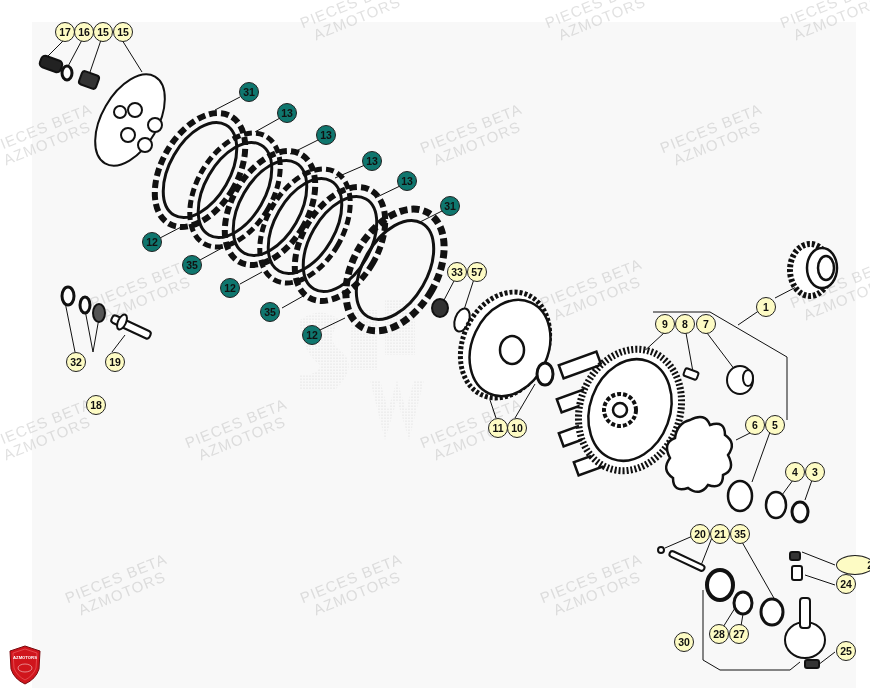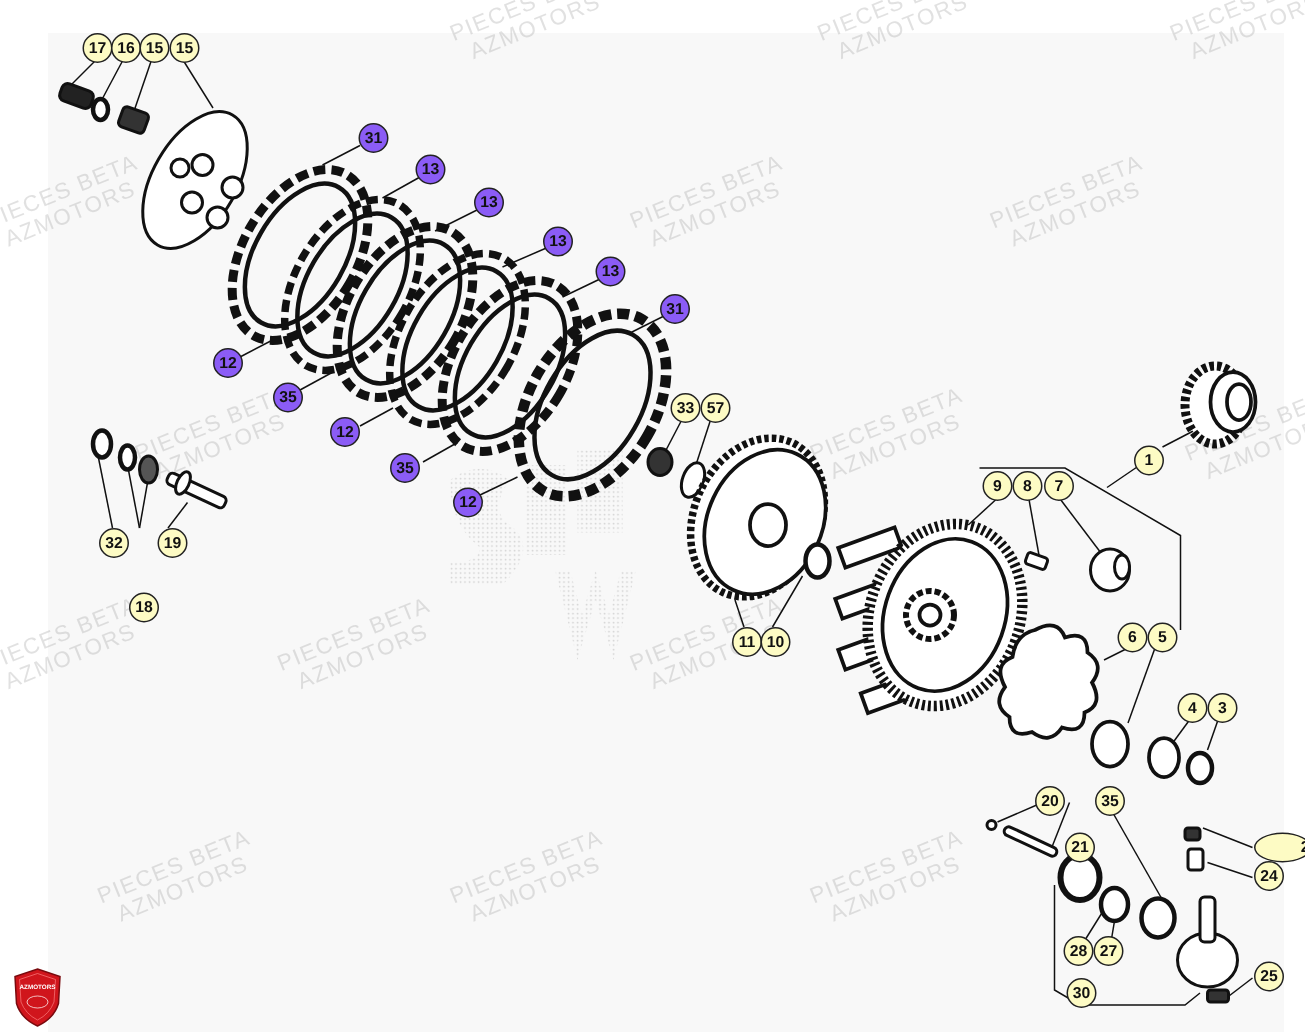--- a/index.html
+++ b/index.html
@@ -4,21 +4,21 @@
 <style>
   html, body { margin:0; padding:0; }
   body { width:870px; height:688px; background:#ffffff; position:relative; overflow:hidden;
          font-family:"Liberation Sans", sans-serif; }
   .panel { position:absolute; left:32px; top:22px; width:824px; height:666px; background:#f8f8f8; }
   svg.diagram { position:absolute; left:0; top:0; }
   .callout { position:absolute; width:20px; height:20px; border-radius:50%;
              border:1.3px solid #222; box-sizing:border-box; display:flex; align-items:center;
              justify-content:center; font-size:10.5px; font-weight:bold; color:#111; }
   .callout.yellow { background:#fdfbc4; }
-  .callout.cyan { background:#8b5cf6; }
+  .callout.cyan { background:#0f766e; }
   .wm { position:absolute; color:rgba(170,170,170,0.35); font-size:15px; letter-spacing:1px;
         transform:rotate(-22deg); line-height:16px; text-align:center; white-space:nowrap; }
   .logo { position:absolute; left:8px; top:645px; width:34px; height:40px; }
 </style>
 </head>
 <body>
 
 <div class="panel"></div>
 
 <div class="wm" style="left:-10px;top:120px;"><span>PIECES BETA</span><br><span>AZMOTORS</span></div>
@@ -232,27 +232,27 @@
 <div class="callout yellow" style="left:655px;top:314px;">9</div>
 <div class="callout yellow" style="left:675px;top:314px;">8</div>
 <div class="callout yellow" style="left:696px;top:314px;">7</div>
 <div class="callout yellow" style="left:756px;top:297px;">1</div>
 <div class="callout yellow" style="left:745px;top:415px;">6</div>
 <div class="callout yellow" style="left:765px;top:415px;">5</div>
 <div class="callout yellow" style="left:785px;top:462px;">4</div>
 <div class="callout yellow" style="left:805px;top:462px;">3</div>
 
 <div class="callout yellow" style="left:690px;top:524px;">20</div>
-<div class="callout yellow" style="left:710px;top:524px;margin-top:31px;">21</div>
+<div class="callout yellow" style="left:710px;top:524px;">21</div>
 <div class="callout yellow" style="left:730px;top:524px;">35</div>
 <div class="callout yellow" style="left:836px;top:555px;padding-left:36px;">23</div>
 <div class="callout yellow" style="left:836px;top:574px;">24</div>
 <div class="callout yellow" style="left:709px;top:624px;">28</div>
 <div class="callout yellow" style="left:729px;top:624px;">27</div>
-<div class="callout yellow" style="left:674px;top:652px;margin-left:37px;">30</div>
+<div class="callout yellow" style="left:674px;top:632px;">30</div>
 <div class="callout yellow" style="left:836px;top:641px;">25</div>
 
 <svg class="logo" viewBox="0 0 34 40">
   <path d="M17 1 L32 6 L31 24 Q28 34 17 39 Q6 34 3 24 L2 6 Z" fill="#d0151c" stroke="#7a0a0e" stroke-width="1"></path>
   <path d="M17 4 L29 8 L28 23 Q25 31 17 35 Q9 31 6 23 L5 8 Z" fill="none" stroke="#ff8a8a" stroke-width="0.6" opacity="0.7"></path>
   <text x="17" y="14" font-size="4.2" fill="#fff" text-anchor="middle" font-family="Liberation Sans, sans-serif" font-weight="bold">AZMOTORS</text>
   <ellipse cx="17" cy="23" rx="7" ry="4" fill="none" stroke="#fff" stroke-width="0.6" opacity="0.8"></ellipse>
 </svg>
 
 </body></html>

